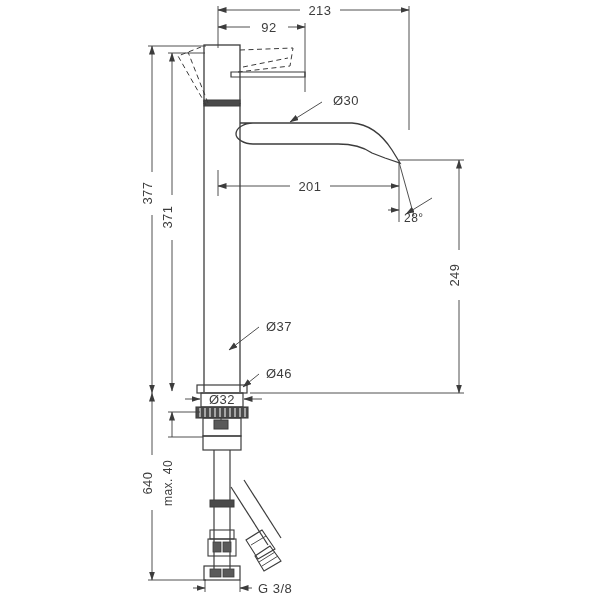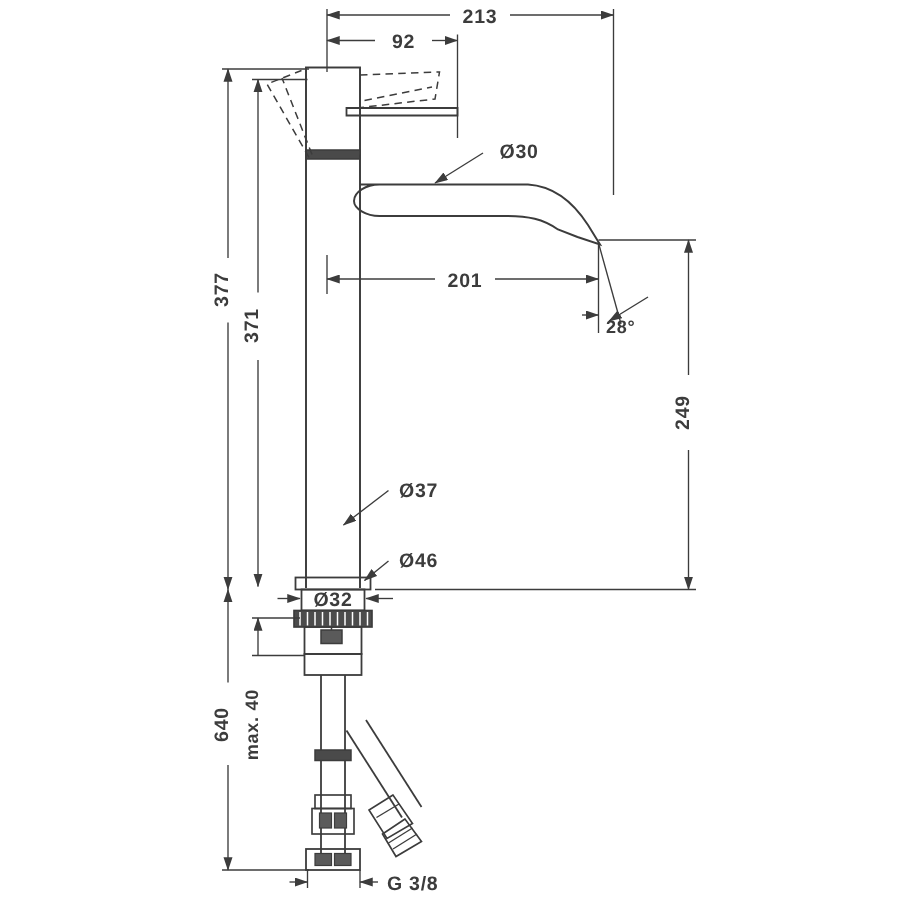--- a/index.html
+++ b/index.html
@@ -6,21 +6,21 @@
   html,body{margin:0;padding:0;background:#ffffff;}
   body{
     width:600px;height:600px;
     font-family:"Liberation Sans", sans-serif;
     overflow:hidden;
     position:relative;
   }
   #drawing-root{
     position:absolute;
     left:0;top:0;
-    width:600px;height:600px;font-weight:bold;
+    width:600px;height:600px;
   }
   svg{display:block;}
   .dimtext{
     font-family:"Liberation Sans", sans-serif;
     font-size:13px;
     fill:#3c3c3c;
     letter-spacing:0.5px;
   }
   .dimtext.small{font-size:12px;}
 </style>

